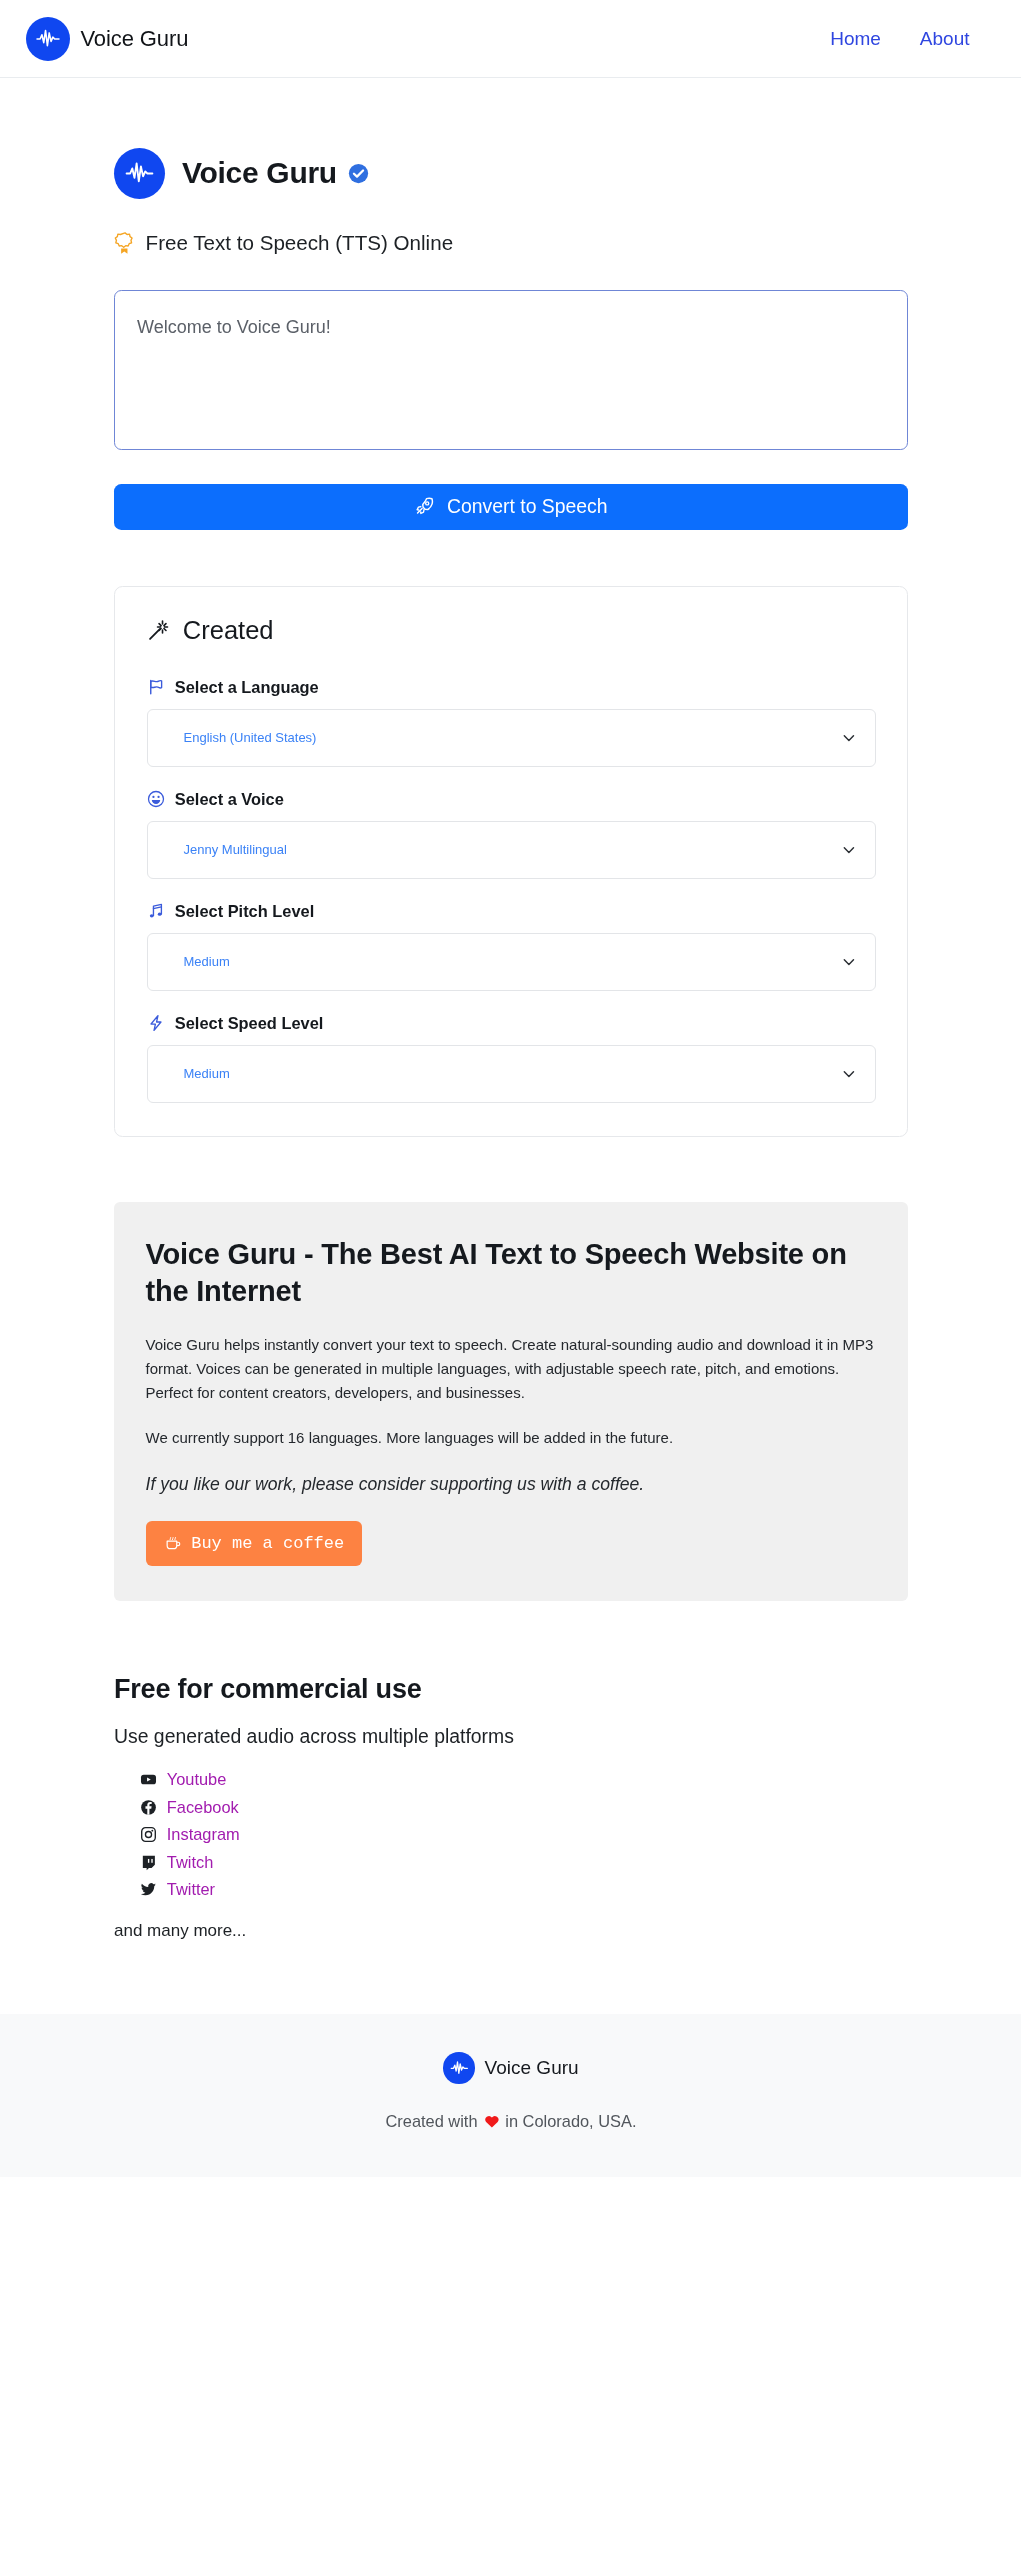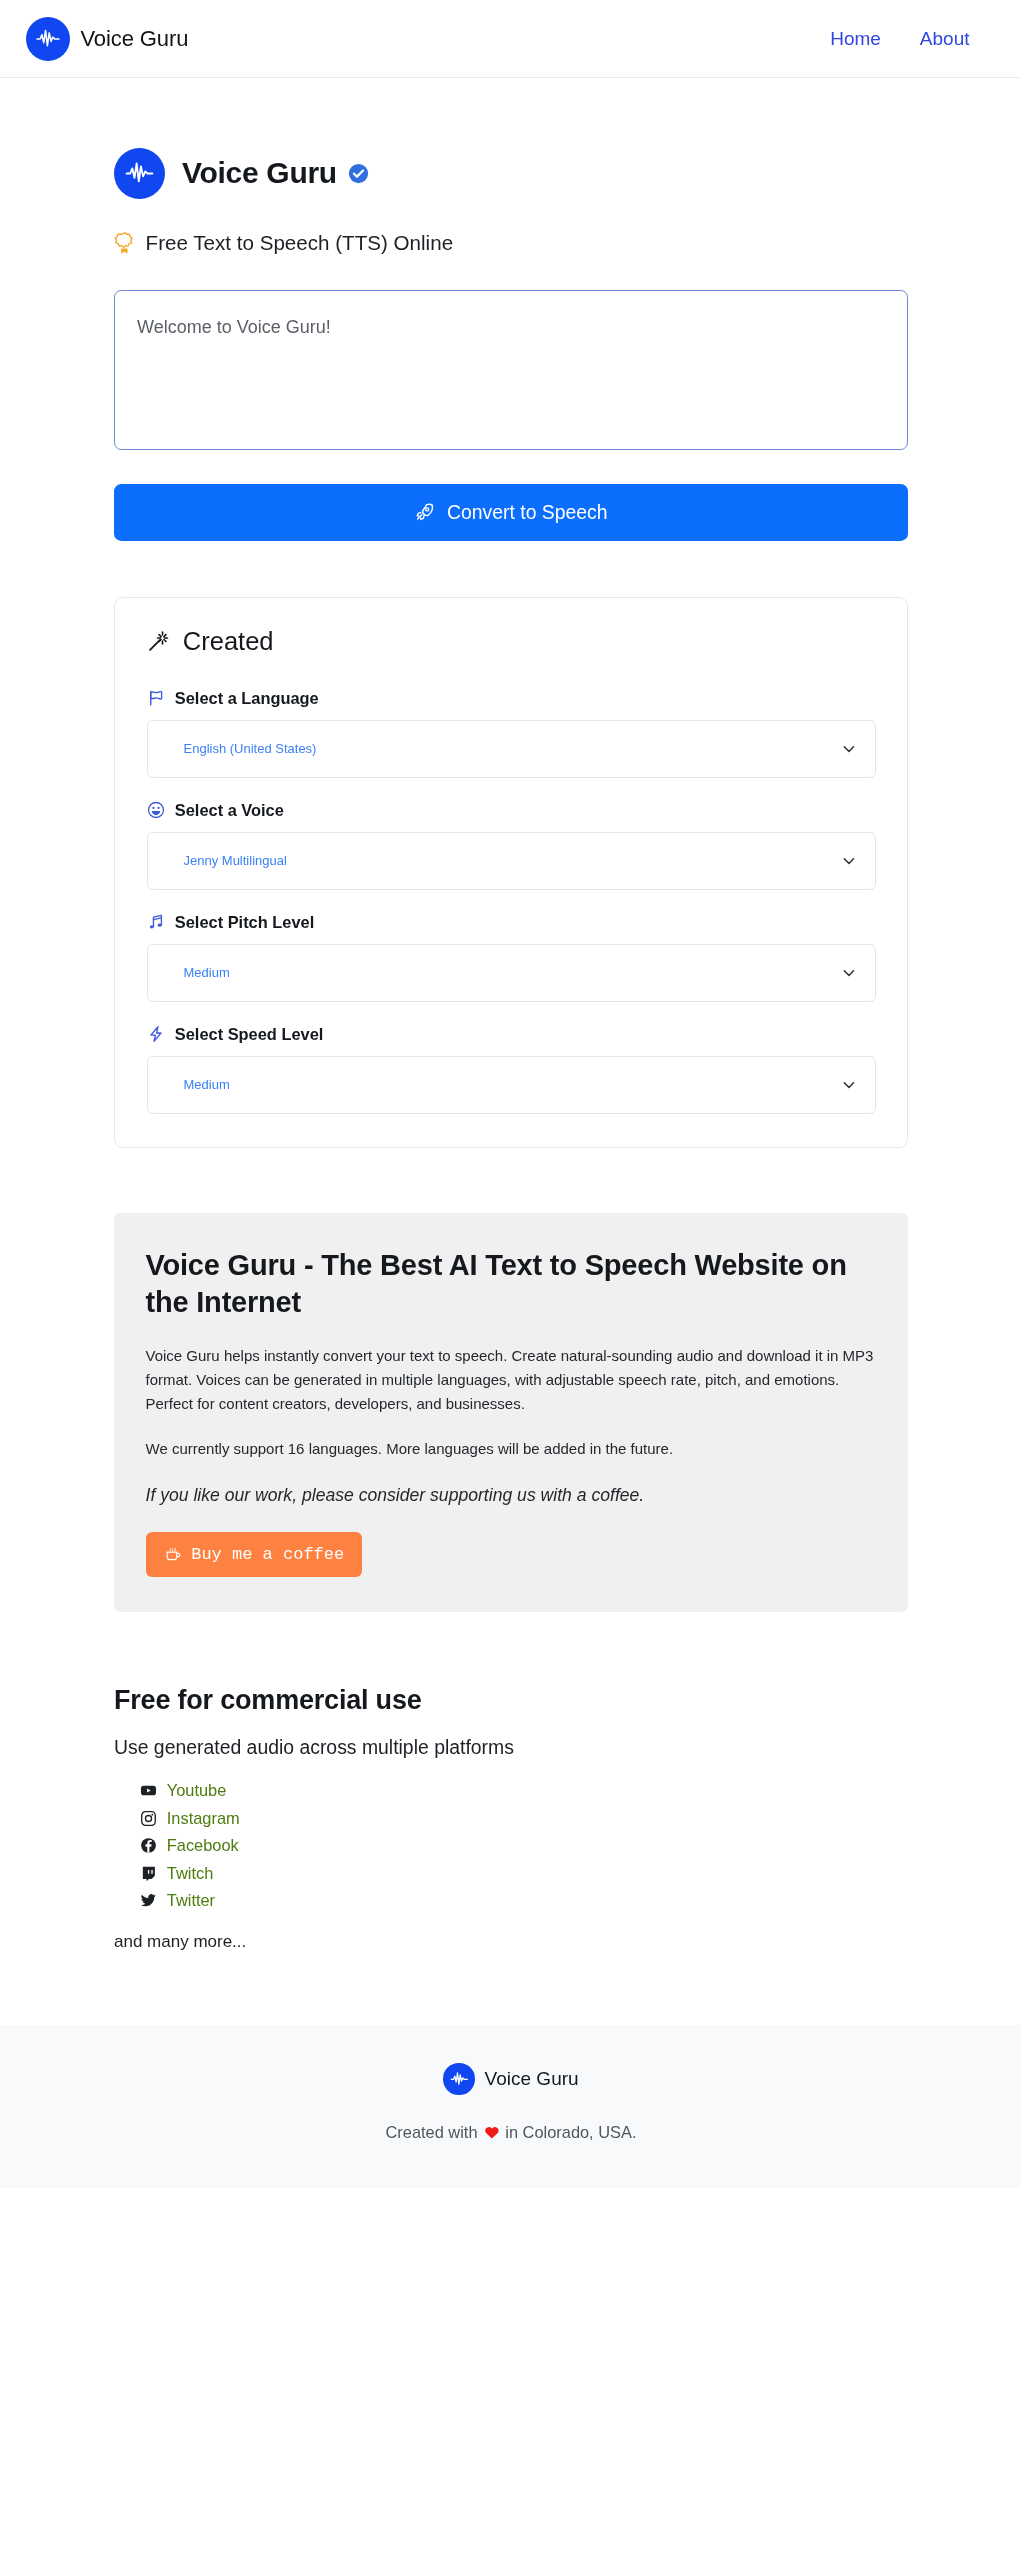--- a/index.html
+++ b/index.html
@@ -69,21 +69,21 @@
     font-size: 18px;
     color: #5b6068;
     resize: none;
     outline: none;
     line-height: 1.5;
   }
 
   
   .convert-btn {
     margin-top: 31.5px;
-    width: 100%; height: 57px;
+    width: 100%; height: 46px;
     background: #0c6efd;
     border: none; border-radius: 7.3px;
     color: #ffffff;
     font-family: "Liberation Sans", sans-serif;
     font-size: 19.4px; font-weight: 400;
     display: flex; align-items: center; justify-content: center; gap: 12px;
     cursor: pointer;
   }
   .rocket-ico { width: 20.6px; height: 20.6px; display: block; flex: none; }
 
@@ -160,21 +160,21 @@
   
   .commercial { margin-top: 73px; }
   .comm-title {
     font-size: 27px; font-weight: 700; color: #15191e;
     margin: 0 0 20.6px 0; letter-spacing: -0.2px;
   }
   .comm-sub { font-size: 19.4px; color: #1d2125; margin: 0 0 22px 0; }
   .plat-list { list-style: none; margin: 0; padding: 0 0 0 25.5px; }
   .plat-item {
     display: flex; align-items: center; gap: 10.3px;
-    font-size: 16.4px; color: #4d7c0f;
+    font-size: 16.4px; color: #a21caf;
     margin-bottom: 8.5px;
     text-align: right;
   }
   .plat-ico { width: 17px; height: 17px; display: block; flex: none; }
   .many-more { font-size: 17px; color: #1d2125; margin: 22px 0 0 0; }
 
   
   .footer {
     margin-top: 73px;
     background: #f8f9fa;
@@ -358,33 +358,33 @@
       <ul class="plat-list">
         <li class="plat-item">
           <svg class="plat-ico" viewBox="0 0 24 24" aria-hidden="true">
             <rect x="1.4" y="5.2" width="21.2" height="13.6" rx="4" fill="#1d2125"></rect>
             <path d="M10 9.2 L15.2 12 L10 14.8 Z" fill="#ffffff"></path>
           </svg>
           <span>Youtube</span>
         </li>
         <li class="plat-item">
           <svg class="plat-ico" viewBox="0 0 24 24" aria-hidden="true">
+            <circle cx="12" cy="12" r="10.4" fill="#1d2125"></circle>
+            <path d="M13.3 22.2 V13.6 H15.9 L16.4 10.4 H13.3 V8.6 C13.3 7.7 13.6 7.1 14.9 7.1 H16.5 V4.2
+                     C16.2 4.2 15.3 4.1 14.2 4.1 C11.9 4.1 10.3 5.5 10.3 8.2 V10.4 H7.7 V13.6 H10.3 V22.2 Z" fill="#ffffff"></path>
+          </svg>
+          <span>Facebook</span>
+        </li>
+        <li class="plat-item">
+          <svg class="plat-ico" viewBox="0 0 24 24" aria-hidden="true">
             <rect x="2.4" y="2.4" width="19.2" height="19.2" rx="5.4" fill="none" stroke="#1d2125" stroke-width="1.9"></rect>
             <circle cx="12" cy="12" r="4.3" fill="none" stroke="#1d2125" stroke-width="1.9"></circle>
             <circle cx="17.4" cy="6.6" r="1.3" fill="#1d2125"></circle>
           </svg>
           <span>Instagram</span>
-        </li>
-        <li class="plat-item">
-          <svg class="plat-ico" viewBox="0 0 24 24" aria-hidden="true">
-            <circle cx="12" cy="12" r="10.4" fill="#1d2125"></circle>
-            <path d="M13.3 22.2 V13.6 H15.9 L16.4 10.4 H13.3 V8.6 C13.3 7.7 13.6 7.1 14.9 7.1 H16.5 V4.2
-                     C16.2 4.2 15.3 4.1 14.2 4.1 C11.9 4.1 10.3 5.5 10.3 8.2 V10.4 H7.7 V13.6 H10.3 V22.2 Z" fill="#ffffff"></path>
-          </svg>
-          <span>Facebook</span>
         </li>
         <li class="plat-item">
           <svg class="plat-ico" viewBox="0 0 24 24" aria-hidden="true">
             <path d="M4 2.4 H21 V15.2 L16.4 19.8 H12.6 L9.4 22.8 V19.8 H4 Z" fill="#1d2125"></path>
             <rect x="11.2" y="7" width="1.9" height="5.4" fill="#ffffff"></rect>
             <rect x="16" y="7" width="1.9" height="5.4" fill="#ffffff"></rect>
           </svg>
           <span>Twitch</span>
         </li>
         <li class="plat-item">

